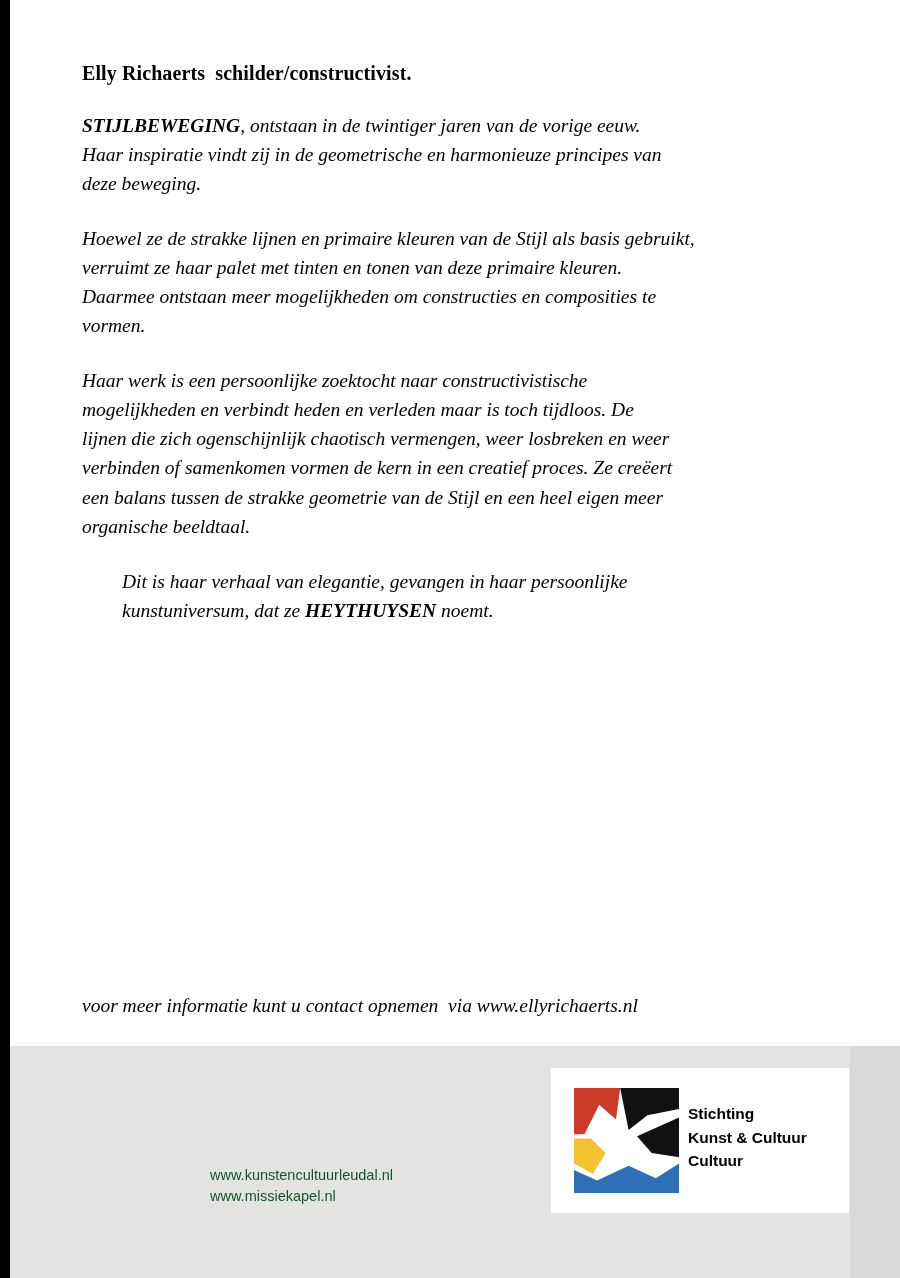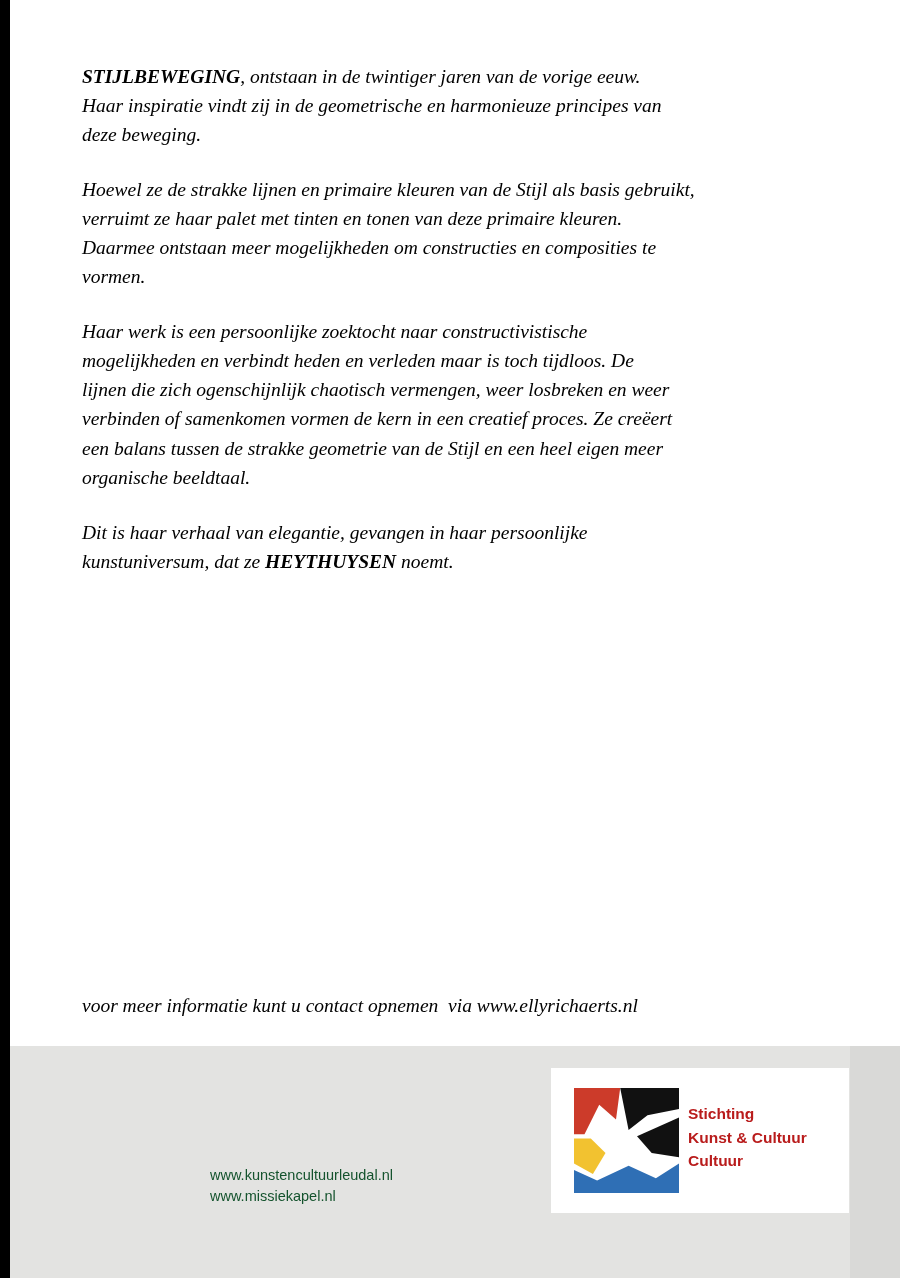--- a/index.html
+++ b/index.html
@@ -45,21 +45,21 @@
     font-style: italic;
     font-size: 19.5px;
     line-height: 1.49;
     margin: 0 0 26px 0;
     max-width: 760px;
   }
 
   .para.p1 { max-width: 720px; }
   .para.p2 { max-width: 762px; }
   .para.p3 { max-width: 745px; }
-  .para.p4 { max-width: 700px; }
+  .para.p4 { max-width: 700px; margin-left: 40px; }
 
   .strong-caps {
     font-weight: bold;
     font-style: italic;
   }
 
   .footer-note {
     position: absolute;
     left: 72px;
     top: 995px;
@@ -209,29 +209,30 @@
     height: 105px;
   }
   .skc-text {
     position: absolute;
     left: 137px;
     top: 34px;
     font-family: "Liberation Sans", sans-serif;
     font-weight: bold;
     font-size: 15.5px;
     line-height: 1.52;
-    color: #b91c1c;
+    color: #000000;
   }
 </style>
 </head>
 <body>
 
 <div class="page">
 
   <div class="content">
+    <h1 class="doc-title">Elly Richaerts  schilder/constructivist.</h1>
 
     <p class="para p1">
       <span class="strong-caps">STIJLBEWEGING</span><span>, ontstaan in de twintiger jaren van de vorige eeuw.<br>Haar inspiratie vindt zij in de geometrische en harmonieuze principes van<br>deze beweging.</span>
     </p>
 
     <p class="para p2">
       <span>Hoewel ze de strakke lijnen en primaire kleuren van de Stijl als basis gebruikt,<br>verruimt ze haar palet met tinten en tonen  van deze  primaire kleuren.<br>Daarmee ontstaan  meer mogelijkheden om constructies en composities te<br>vormen.</span>
     </p>
 
     <p class="para p3">

